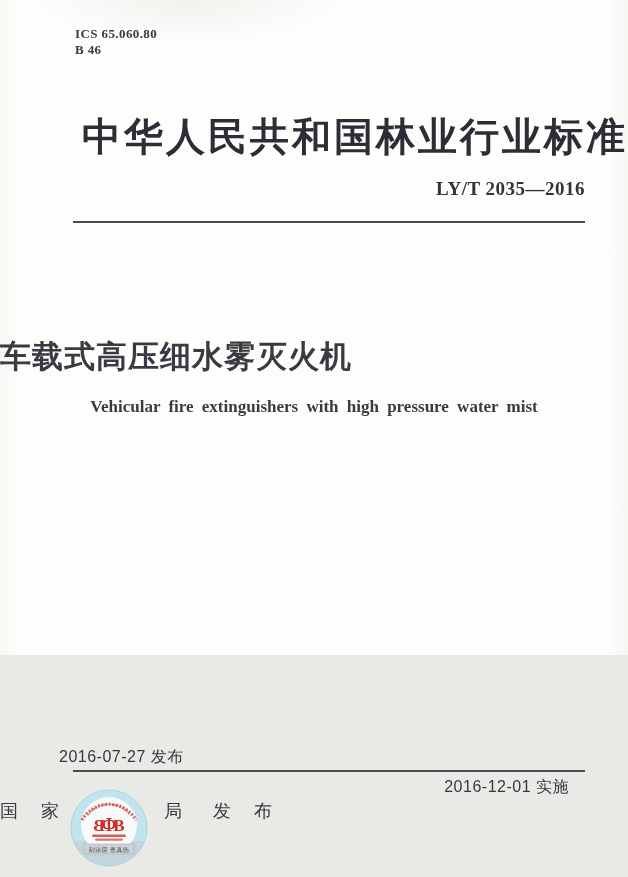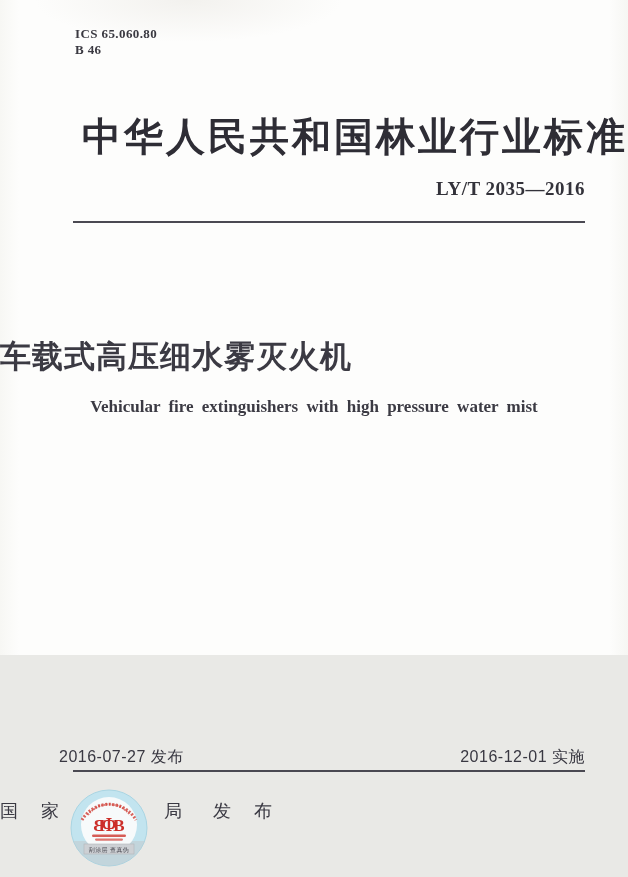--- a/index.html
+++ b/index.html
@@ -65,21 +65,21 @@
     font-family:"Liberation Serif",serif;
     font-weight:bold;font-size:17px;word-spacing:4px;
     color:#3b3a43;white-space:nowrap;
   }
   
   .date{
     position:absolute;top:747px;
     font-size:16px;letter-spacing:.5px;color:#393842;
   }
   .date-issue{left:59px;}
-  .date-impl{right:43px;}
+  .date-impl{right:59px;margin-top:30px;}
   
   .publisher{
     position:absolute;left:0;right:0;top:799px;
     text-align:left;font-size:18px;font-weight:500;
     letter-spacing:9px;color:#393842;white-space:nowrap;
   }
   .publisher .gap{display:inline-block;width:22px;}
   
   .stamp{
     position:absolute;left:69px;top:788px;width:80px;height:80px;

